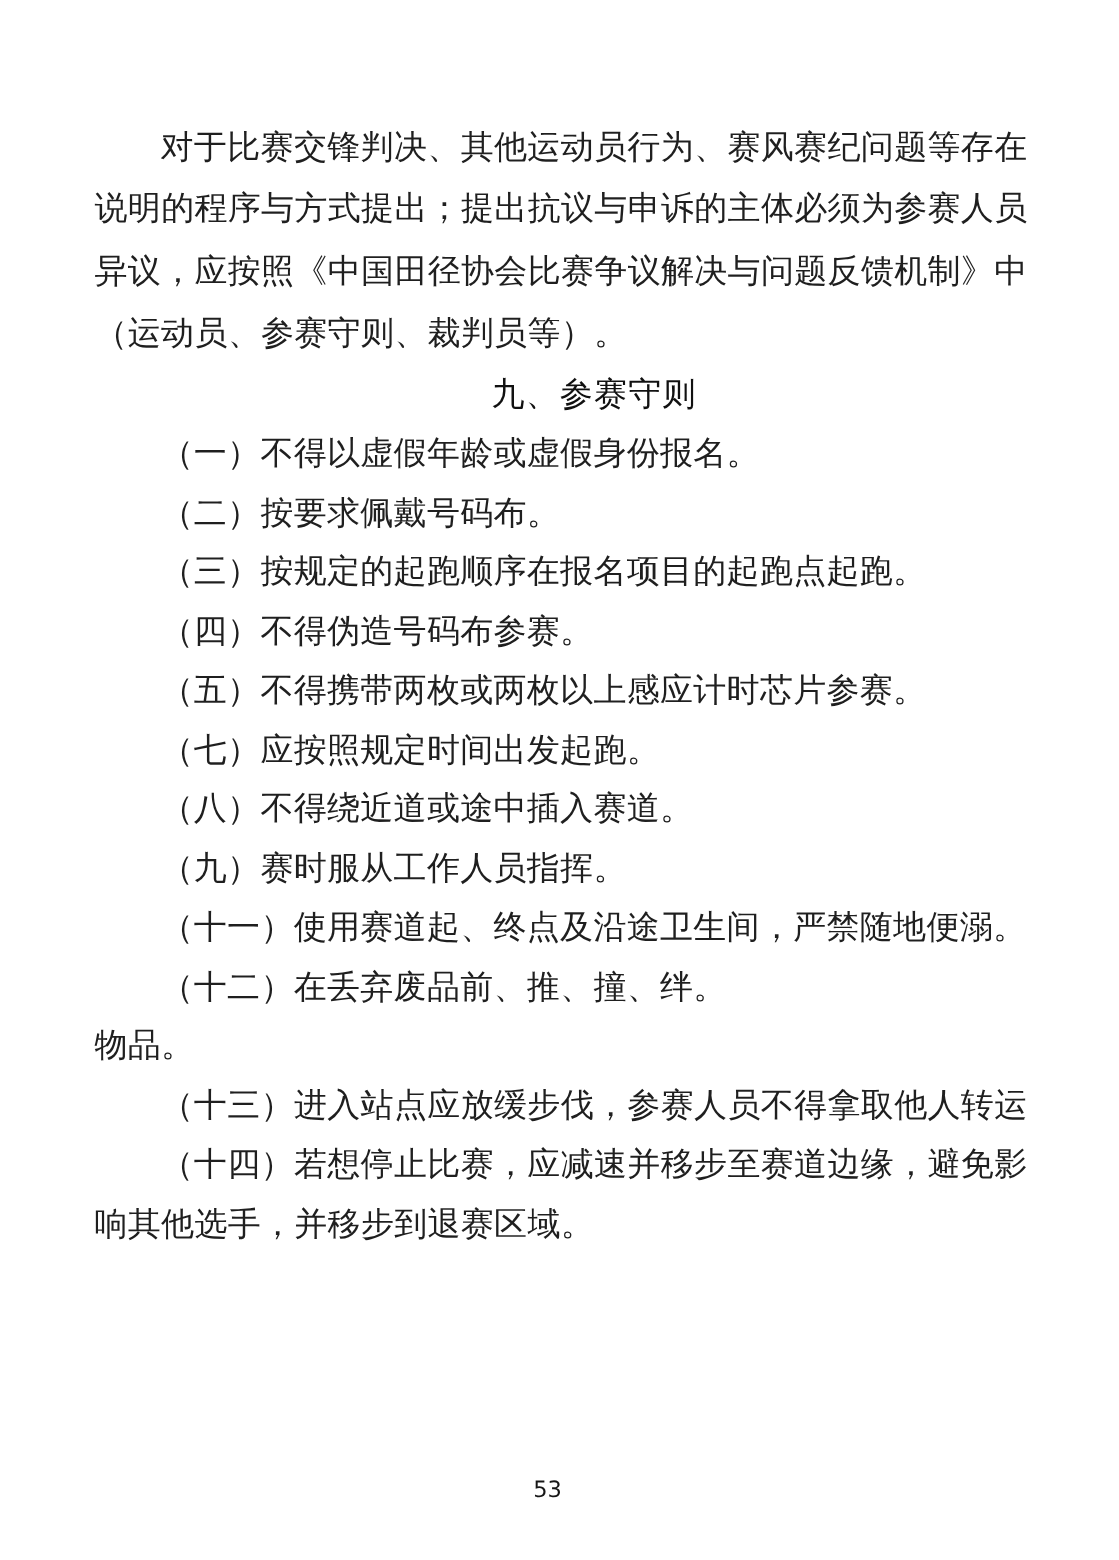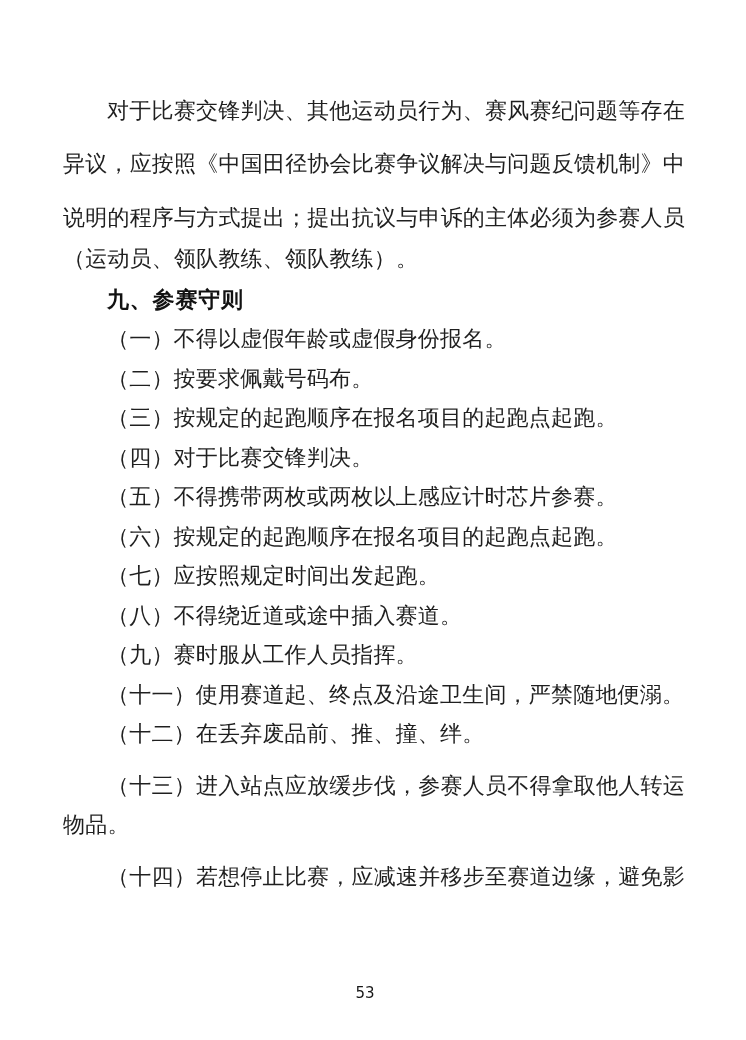--- a/index.html
+++ b/index.html
@@ -35,27 +35,27 @@
   }
   .line.indent {
     text-indent: 44px;
   }
   
   .line.just {
     white-space: normal;
     text-align: justify;
     text-align-last: justify;
     overflow: hidden;
-    margin-top: 12px;
   }
   .line.heading {
     font-family: "DejaVu Sans", "Liberation Sans", sans-serif;
-    font-weight: 700;
+    font-weight: 400;
     color: #111111;
     letter-spacing: 0.8px;
+    text-align: center;
   }
   .footer {
     position: absolute;
     left: 0;
     right: 16px;
     top: 983px;
     text-align: center;
   }
   .pagenum {
     font-family: "DejaVu Sans", "Liberation Sans", sans-serif;
@@ -63,38 +63,38 @@
     color: #161616;
   }
 </style>
 </head>
 <body>
 
 <div class="page" style="background: rgb(255, 255, 255); color: rgb(31, 31, 31);">
   <div class="content">
     <div class="intro" id="intro">
         <div class="line indent just">对于比赛交锋判决、其他运动员行为、赛风赛纪问题等存在</div>
+        <div class="line just">说明的程序与方式提出；提出抗议与申诉的主体必须为参赛人员</div>
         <div class="line just">异议，应按照《中国田径协会比赛争议解决与问题反馈机制》中</div>
-        <div class="line just">说明的程序与方式提出；提出抗议与申诉的主体必须为参赛人员</div>
-        <div class="line">（运动员、领队教练、领队教练）。</div>
+        <div class="line">（运动员、参赛守则、裁判员等）。</div>
       </div>
     <div class="line heading indent" style="color: rgb(17, 17, 17);">九、参赛守则</div>
     <div class="rules" id="rules">
         <div class="line indent">（一）不得以虚假年龄或虚假身份报名。</div>
         <div class="line indent">（二）按要求佩戴号码布。</div>
         <div class="line indent">（三）按规定的起跑顺序在报名项目的起跑点起跑。</div>
-        <div class="line indent">（四）对于比赛交锋判决。</div>
+        <div class="line indent">（四）不得伪造号码布参赛。</div>
         <div class="line indent">（五）不得携带两枚或两枚以上感应计时芯片参赛。</div>
-        <div class="line indent">（六）按规定的起跑顺序在报名项目的起跑点起跑。</div>
         <div class="line indent">（七）应按照规定时间出发起跑。</div>
         <div class="line indent">（八）不得绕近道或途中插入赛道。</div>
         <div class="line indent">（九）赛时服从工作人员指挥。</div>
         <div class="line indent">（十一）使用赛道起、终点及沿途卫生间，严禁随地便溺。</div>
         <div class="line indent">（十二）在丢弃废品前、推、撞、绊。</div>
+        <div class="line">物品。</div>
         <div class="line indent just">（十三）进入站点应放缓步伐，参赛人员不得拿取他人转运</div>
-        <div class="line">物品。</div>
         <div class="line indent just">（十四）若想停止比赛，应减速并移步至赛道边缘，避免影</div>
+        <div class="line">响其他选手，并移步到退赛区域。</div>
       </div>
   </div>
   <div class="footer">
     <span class="pagenum">53</span>
   </div>
 </div>
 
 </body></html>

